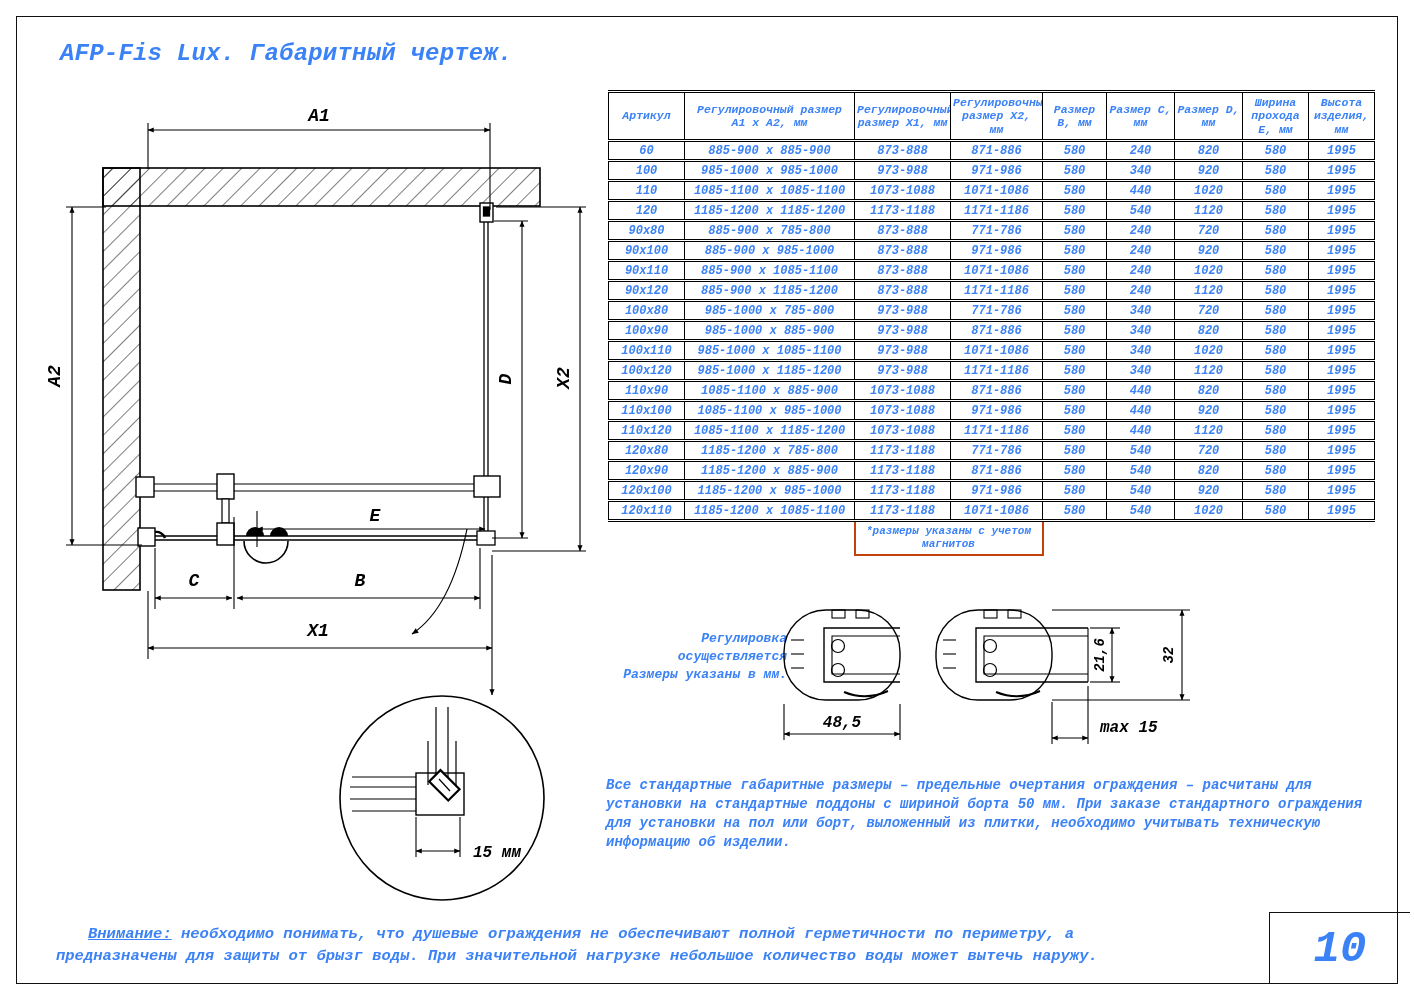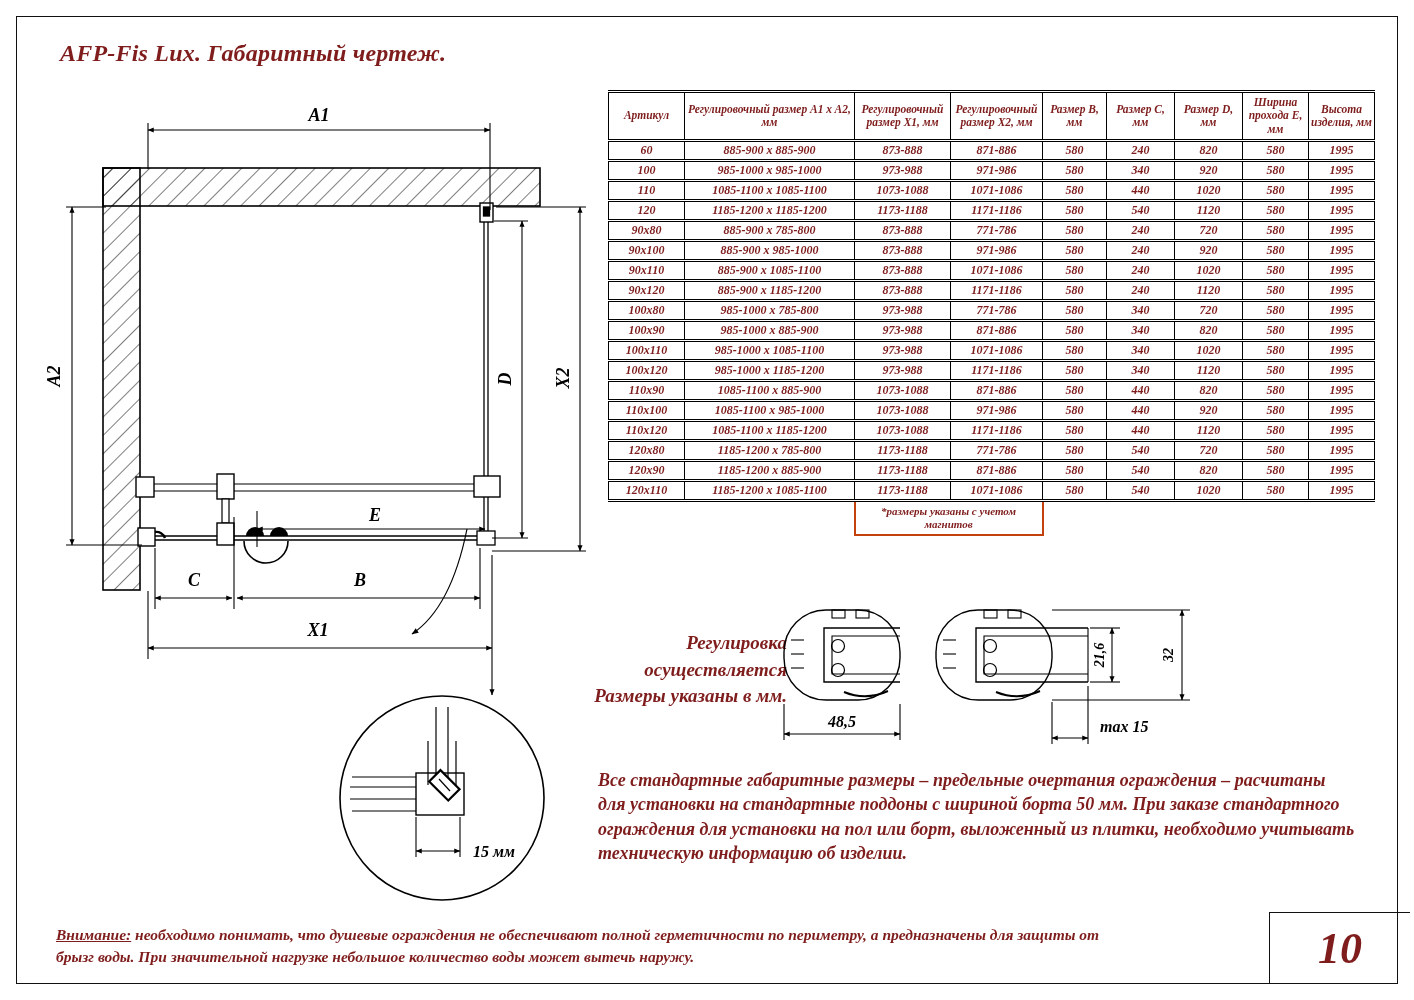--- a/index.html
+++ b/index.html
@@ -1,41 +1,41 @@
 <!DOCTYPE html>
 <html><head>
 <meta charset="utf-8">
 <style>
   html,body{margin:0;padding:0;background:#e8e8e8;}
   .page{position:relative;width:1414px;height:1000px;background:#fff;overflow:hidden;
-        font-family:Liberation Serif, serif;color:#7f1d1d;}
+        font-family:Liberation Mono, monospace;color:#3b82f6;}
   .page-border{position:absolute;left:16px;top:16px;width:1380px;height:966px;
         border:1.6px solid #111;pointer-events:none;}
   .title{position:absolute;left:60px;top:40px;margin:0;font-size:24px;font-weight:bold;
         font-style:italic;letter-spacing:.2px;}
   
   .size-table{position:absolute;left:608px;top:90px;width:764px;border-collapse:collapse;
         table-layout:fixed;}
   .size-table th,.size-table td{border-left:1.4px solid #000;border-right:1.4px solid #000;
         border-top:3px double #000;border-bottom:3px double #000;
         text-align:center;vertical-align:middle;font-style:italic;font-weight:bold;
         padding:1px 2px;overflow:hidden;}
   .size-table th{font-size:11.5px;height:44px;line-height:1.15;}
   .size-table td{font-size:12px;height:15px;white-space:nowrap;}
   .size-table .nb{border:none;}
   .size-table .fnote{font-size:11px;height:30px;white-space:normal;line-height:1.2;
         border:2px solid #c2410c;}
   
   .reg-note{position:absolute;left:592px;top:630px;width:195px;text-align:right;
-        font-size:19px;font-style:italic;font-weight:bold;line-height:1.4;}
-  .paragraph{position:absolute;left:590px;top:760px;width:758px;margin:8px;
-        font-size:18px;font-style:italic;font-weight:bold;line-height:1.35;}
+        font-size:13px;font-style:italic;font-weight:bold;line-height:1.4;}
+  .paragraph{position:absolute;left:590px;top:760px;width:758px;margin:16px;
+        font-size:14px;font-style:italic;font-weight:bold;line-height:1.35;}
   .warning{position:absolute;left:56px;top:924px;width:1060px;margin:0;
         font-size:15.5px;font-style:italic;font-weight:bold;line-height:1.4;}
-  .warning .wlabel{text-decoration:underline;}
+  .warning .wlabel{text-decoration:underline;margin-left:32px;}
   .page-number-box{position:absolute;left:1257px;top:912px;width:140px;height:71px;
         border-left:1.5px solid #111;border-top:1.5px solid #111;
         display:flex;align-items:center;justify-content:center;margin-left:12px;}
   .page-number-box span{font-size:44px;font-style:italic;font-weight:bold;}
   svg{position:absolute;}
   .plan{left:30px;top:85px;}
   .profiles{left:778px;top:596px;}
 </style>
 </head>
 <body>
@@ -372,20 +372,31 @@
           <td>1995</td>
         </tr>
         <tr>
           <td>120x90</td>
           <td>1185-1200 x 885-900</td>
           <td>1173-1188</td>
           <td>871-886</td>
           <td>580</td>
           <td>540</td>
           <td>820</td>
+          <td>580</td>
+          <td>1995</td>
+        </tr>
+        <tr>
+          <td>120x100</td>
+          <td>1185-1200 x 985-1000</td>
+          <td>1173-1188</td>
+          <td>971-986</td>
+          <td>580</td>
+          <td>540</td>
+          <td>920</td>
           <td>580</td>
           <td>1995</td>
         </tr>
         <tr>
           <td>120x110</td>
           <td>1185-1200 x 1085-1100</td>
           <td>1173-1188</td>
           <td>1071-1086</td>
           <td>580</td>
           <td>540</td>

